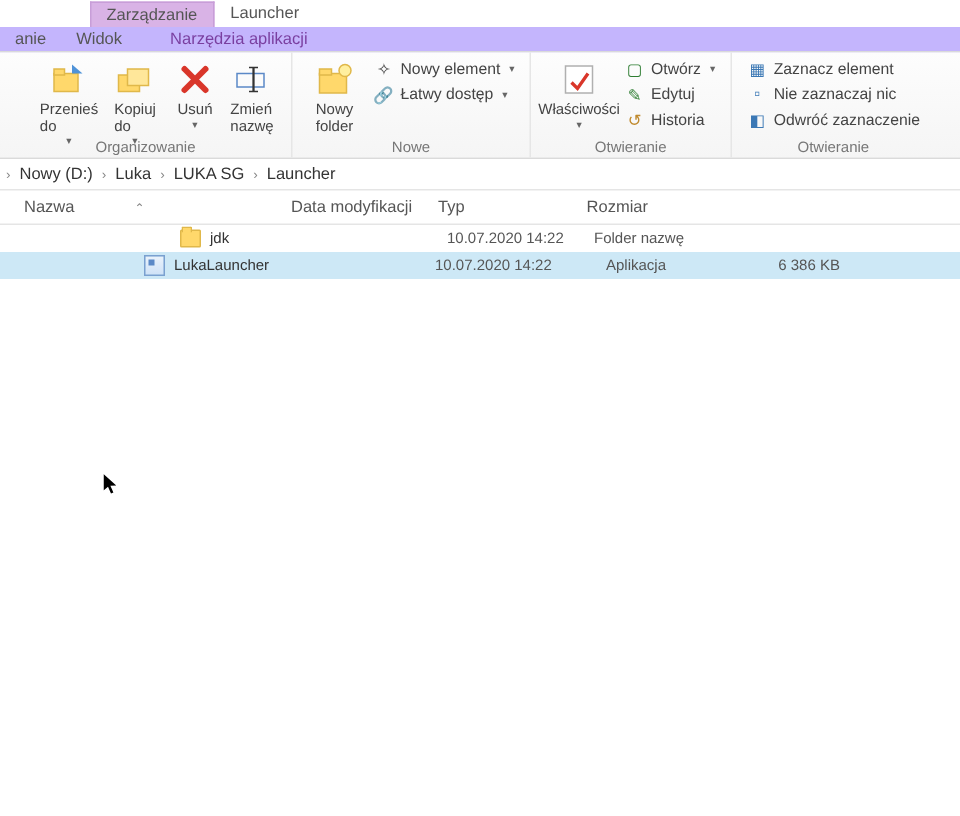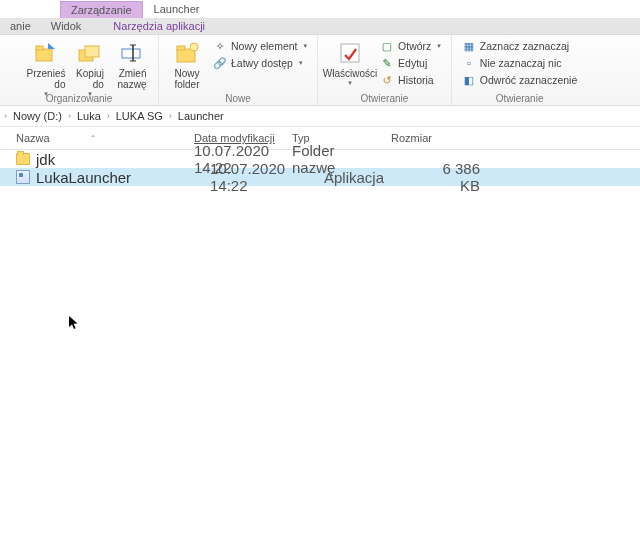--- a/index.html
+++ b/index.html
@@ -1,44 +1,44 @@
 <!DOCTYPE html>
 <html><head>
 <meta charset="utf-8">
 <style>
   html,body{margin:0;padding:0;font-family:"Segoe UI",Arial,sans-serif;font-size:11px;color:#333;background:#fff;width:640px;height:544px;overflow:hidden;}
   .tabs{display:flex;align-items:flex-end;height:18px;padding-left:60px;gap:0;}
   .tab{padding:2px 10px 2px 10px;font-size:11px;color:#555;}
   .tab.context{background:#d9b3e6;border:1px solid #c89ed8;border-bottom:none;}
   .tab.plain{border:1px solid transparent;}
-  .subtabs{display:flex;align-items:center;height:16px;padding-left:0;border-bottom:1px solid #dadada;background:#e5e5e5;}
+  .subtabs{display:flex;align-items:center;height:16px;padding-left:0;border-bottom:1px solid #dadada;background:#c4b5fd;}
   .subtab{padding:0 10px;font-size:11px;color:#555;}
   .subtab.tool{color:#7a3fa0;}
   .ribbon{display:flex;align-items:stretch;height:70px;background:linear-gradient(#fdfdfd,#f5f5f5);border-bottom:1px solid #dadada;padding:0;position:relative;}
   .ribbon-group{display:flex;flex-direction:column;justify-content:flex-start;border-right:1px solid #e6e6e6;padding:2px 6px 0 6px;position:relative;}
   .ribbon-group .buttons{display:flex;align-items:flex-start;gap:0;}
   .ribbon-group .glabel{position:absolute;bottom:0;left:0;right:0;text-align:center;font-size:10px;color:#777;padding-bottom:1px;}
   .bigbtn{display:flex;flex-direction:column;align-items:center;justify-content:flex-start;width:44px;padding-top:2px;cursor:default;}
   .bigbtn .ico{height:28px;display:flex;align-items:center;justify-content:center;}
-  .bigbtn .lbl{font-size:10px;text-align:right;line-height:11px;color:#444;margin-top:1px;white-space:pre-line;}
+  .bigbtn .lbl{font-size:10px;text-align:left;line-height:11px;color:#444;margin-top:1px;white-space:pre-line;}
   .bigbtn .drop{font-size:7px;color:#666;margin-top:0;}
   .smallcol{display:flex;flex-direction:column;gap:1px;padding-top:1px;}
   .smallbtn{display:flex;align-items:center;gap:4px;height:16px;padding:0 4px;font-size:10.5px;color:#444;white-space:nowrap;}
   .smallbtn .sico{width:14px;height:14px;display:flex;align-items:center;justify-content:center;font-size:11px;}
   .smallbtn .drop{font-size:7px;color:#666;margin-left:2px;}
   .breadcrumb{display:flex;align-items:center;height:20px;border-bottom:1px solid #e5e5e5;padding:0 4px;gap:4px;font-size:11px;color:#333;}
   .bc-sep{color:#888;font-size:9px;}
   .bc-item{padding:0 2px;}
   .file-area{position:relative;height:436px;overflow:auto;}
   .headers{display:flex;align-items:center;height:22px;border-bottom:1px solid #e5e5e5;color:#555;font-size:11px;}
   .col-name{width:178px;padding-left:16px;display:flex;align-items:center;gap:40px;}
-  .col-date{width:98px;text-decoration:underline;}
+  .col-date{width:98px;}
   .col-type{width:80px;}
   .col-size{width:60px;text-align:right;}
-  .row{display:flex;align-items:center;height:18px;font-size:15px;}
+  .row{display:flex;align-items:center;height:18px;font-size:10px;justify-content:center;}
   .row.selected{background:#cde8f6;gap:16px;}
   .row .c-name{width:178px;padding-left:16px;display:flex;align-items:center;gap:6px;}
   .row .c-date{width:98px;color:#555;}
   .row .c-type{width:80px;color:#555;}
   .row .c-size{width:60px;text-align:right;color:#555;}
   .fico{width:14px;height:14px;display:flex;align-items:center;justify-content:center;}
   .folder-i{width:13px;height:10px;background:#ffd86b;border:1px solid #e0b84a;border-radius:1px;position:relative;}
   .folder-i::before{content:"";position:absolute;top:-3px;left:0;width:5px;height:3px;background:#ffd86b;border:1px solid #e0b84a;border-bottom:none;border-radius:1px 1px 0 0;}
   .app-i{width:12px;height:12px;border:1px solid #7aa0d0;background:linear-gradient(#eaf2fb,#cfe2f7);position:relative;}
   .app-i::after{content:"";position:absolute;top:2px;left:2px;width:4px;height:4px;background:#5b89c7;}
@@ -86,20 +86,29 @@
         <div class="ico">
           <svg width="26" height="24">
               <rect x="2" y="9" width="14" height="11" fill="#ffd86b" stroke="#e0b84a"></rect>
               <rect x="8" y="5" width="14" height="11" fill="#ffe79a" stroke="#e0b84a"></rect>
             </svg>
         </div>
         <div class="lbl">Kopiuj
 do</div>
           <div class="drop">▾</div>
       </div>
+      <div class="bigbtn" style="width:36px">
+        <div class="ico">
+          <svg width="22" height="22">
+              <path d="M4 4 L18 18 M18 4 L4 18" stroke="#d9362a" stroke-width="4" stroke-linecap="round"></path>
+            </svg>
+        </div>
+        <div class="lbl">Usuń</div>
+          <div class="drop">▾</div>
+      </div>
       <div class="bigbtn" style="width:40px">
         <div class="ico">
           <svg width="24" height="22">
               <rect x="2" y="7" width="18" height="9" fill="none" stroke="#5b89c7"></rect>
               <line x1="13" y1="3" x2="13" y2="19" stroke="#333" stroke-width="1.5"></line>
               <line x1="10" y1="3" x2="16" y2="3" stroke="#333"></line>
               <line x1="10" y1="19" x2="16" y2="19" stroke="#333"></line>
             </svg>
         </div>
         <div class="lbl">Zmień
@@ -167,21 +176,21 @@
       </div>
     </div>
     <div class="glabel">Otwieranie</div>
   </div>
 
   <div class="ribbon-group" style="border-right:none">
     <div class="buttons">
       <div class="smallcol">
         <div class="smallbtn">
           <span class="sico" style="color:#3b78b5">▦</span>
-          <span>Zaznacz zaznaczaj</span>
+          <span>Zaznacz element</span>
         </div>
         <div class="smallbtn">
           <span class="sico" style="color:#3b78b5">▫</span>
           <span>Nie zaznaczaj nic</span>
         </div>
         <div class="smallbtn">
           <span class="sico" style="color:#3b78b5">◧</span>
           <span>Odwróć zaznaczenie</span>
         </div>
       </div>

